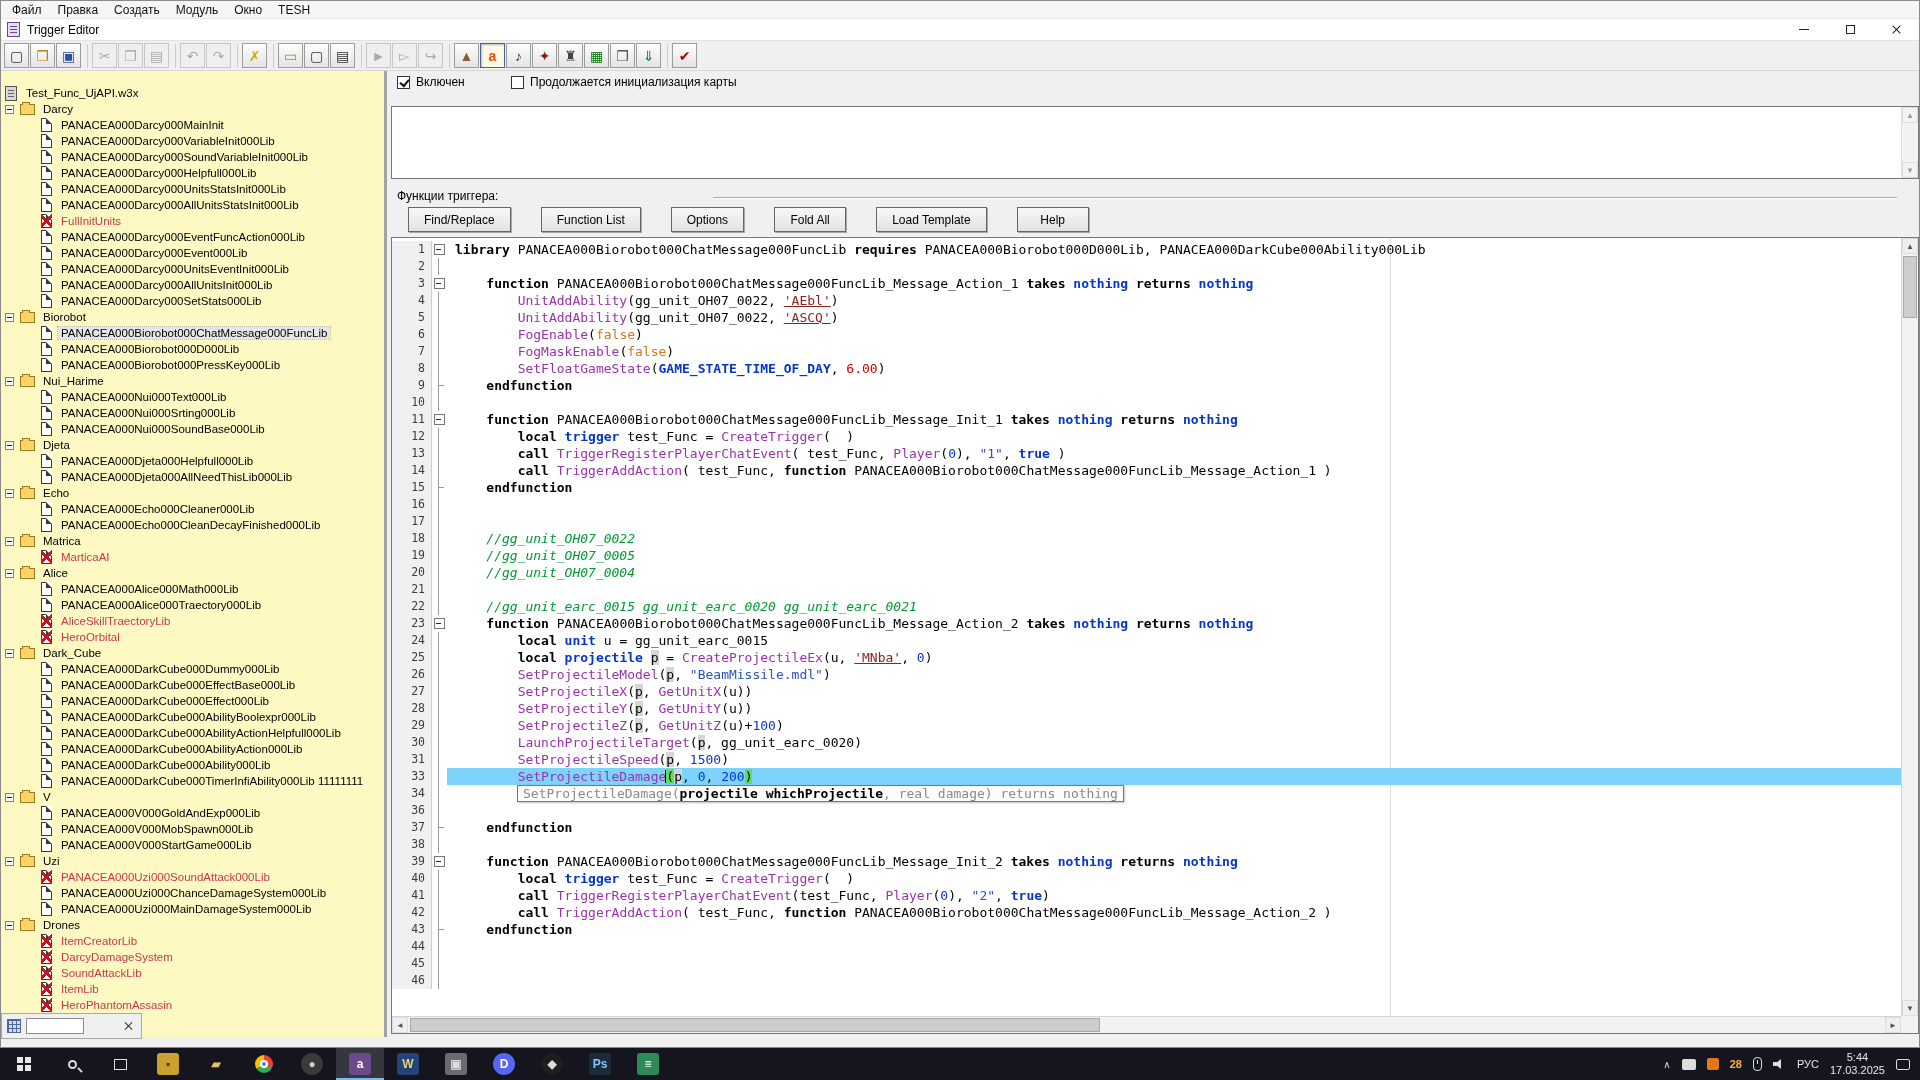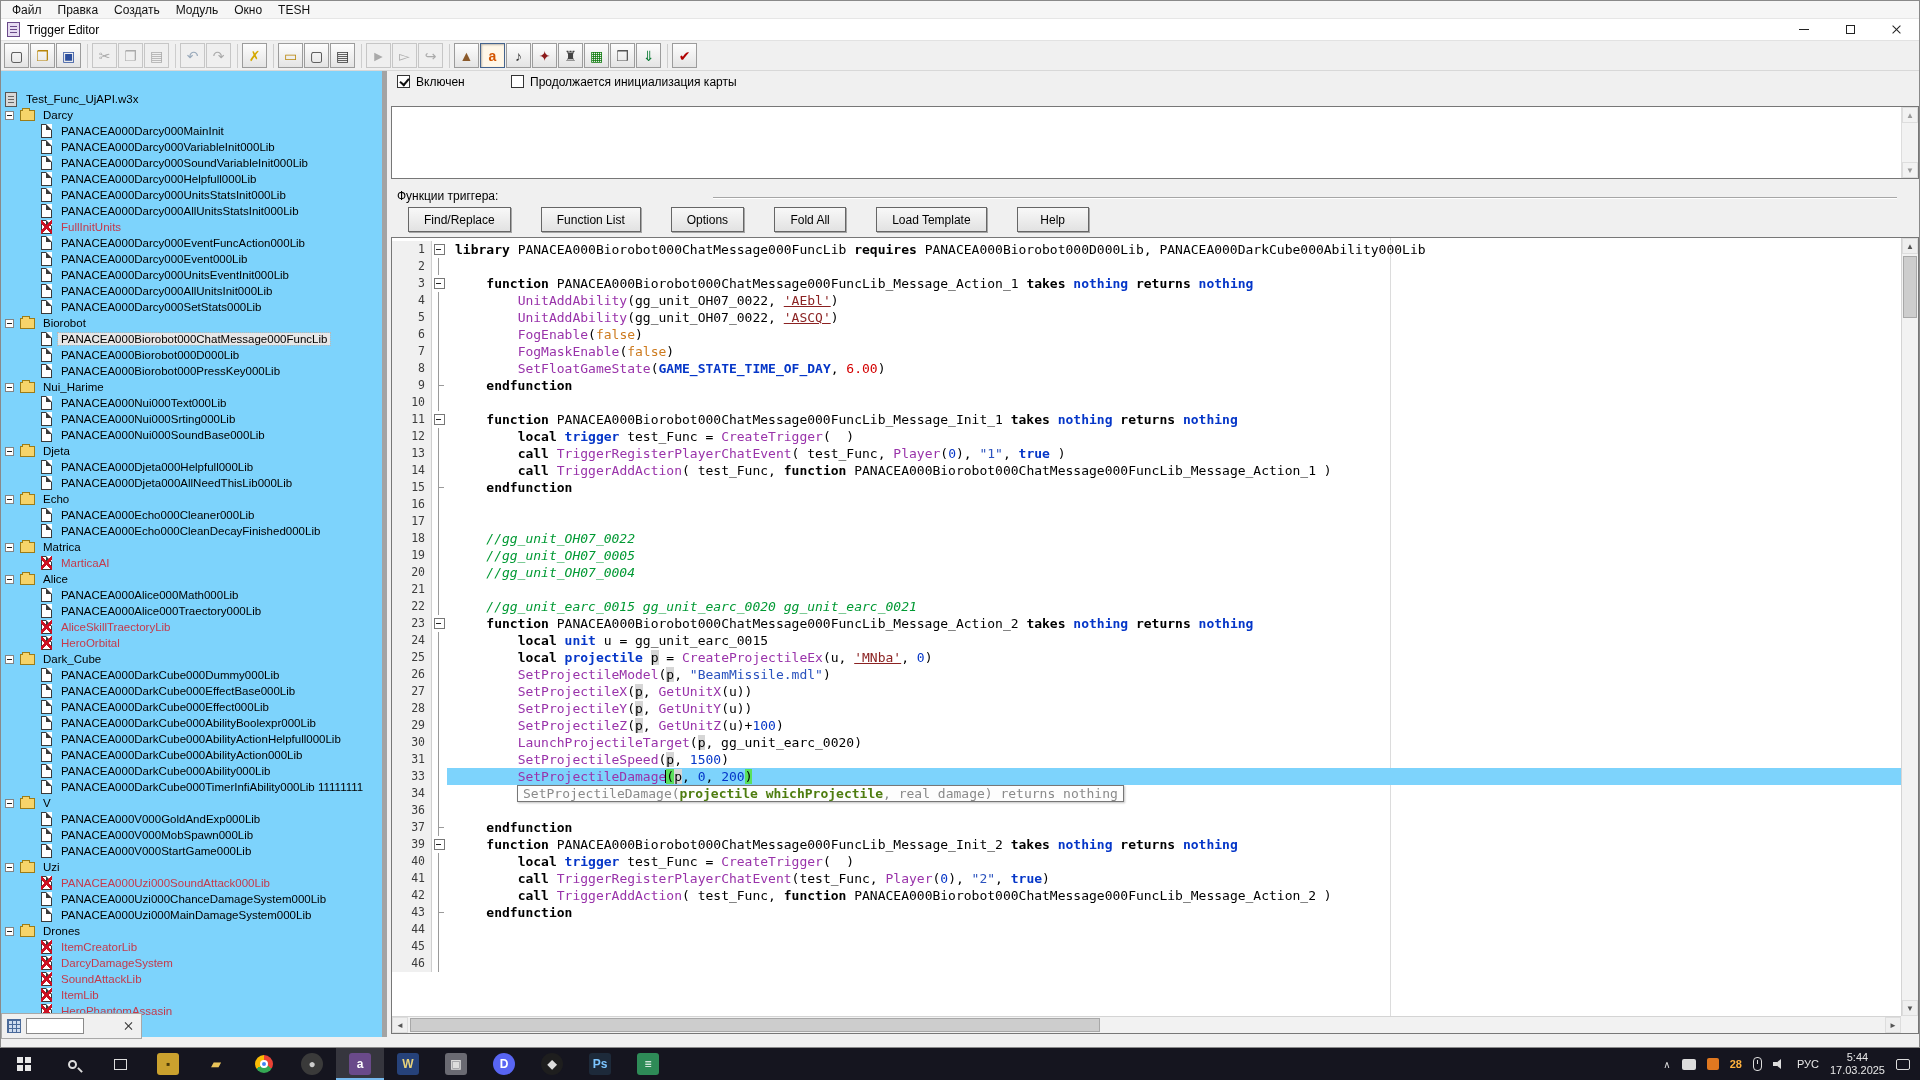--- a/index.html
+++ b/index.html
@@ -26,43 +26,43 @@
 
   
   #toolbar{height:30px;display:flex;align-items:center;padding:0 3px;background:#f0f0f0;border-bottom:1px solid #d8d8d8}
   .tbtn{width:25px;height:25px;margin-right:1px;border:1px solid #9c9c9c;background:linear-gradient(#fdfdfd,#e4e4e4);
     display:flex;align-items:center;justify-content:center;font-size:14px;line-height:1}
   .tbtn.disabled{border-color:#c6c6c6;background:#efefef}
   .tbtn.active{border:1px solid #46648c;background:#fff7e8;box-shadow:inset 1px 1px 2px rgba(0,0,0,.25);font-weight:bold}
   .tsep{width:4px;height:24px;border-right:1px solid #cdcdcd;margin:0 4px 0 2px}
 
   
-  #tree{position:absolute;left:0;top:70px;width:386px;bottom:10px;background:#7dd3fc;
-    border-right:5px solid #a3a3a3;overflow:hidden;padding-top:20px}
+  #tree{position:absolute;left:0;top:70px;width:386px;bottom:10px;background:#fef9c3;
+    border-right:3px solid #a3a3a3;overflow:hidden;padding-top:14px}
   .trow{height:16px;display:flex;align-items:center;font-size:11.5px;white-space:nowrap;color:#000}
   .trow.item{padding-left:40px}
   .trow.root{padding-left:4px}
   .exp{width:9px;height:9px;flex:none;border:1px solid #848484;background:#fff;position:relative;margin:0 6px 0 4px}
   .exp::before{content:"";position:absolute;left:1px;right:1px;top:3px;height:1px;background:#222}
   .fico{width:15px;height:11px;flex:none;background:#f6d46a;border:1px solid #9c7c18;position:relative;margin-right:5px}
   .fico::before{content:"";position:absolute;top:-3px;left:1px;width:6px;height:2px;background:#f6d46a;border:1px solid #9c7c18;border-bottom:none}
   .rico{width:12px;height:15px;flex:none;background:#d8d8d8;border:1px solid #555;margin-right:6px;position:relative}
   .rico::before{content:"";position:absolute;left:2px;top:3px;right:2px;height:1px;background:#666;box-shadow:0 3px 0 #666,0 6px 0 #666}
   .dico{width:11px;height:14px;flex:none;background:#fff;border:1px solid #3a3a3a;position:relative;margin-right:6px}
   .dico::before{content:"";position:absolute;right:-1px;top:-1px;border:3px solid #fff;border-left-color:#3a3a3a;border-bottom-color:#3a3a3a}
   .dico.dis::after{content:"";position:absolute;inset:-1px;
     background:linear-gradient(45deg,transparent 43%,#cc1122 43%,#cc1122 57%,transparent 57%),
                linear-gradient(-45deg,transparent 43%,#cc1122 43%,#cc1122 57%,transparent 57%)}
   .tlabel{padding:0 3px}
   .tlabel.sel{background:#e6e6e6;outline:1px dotted #b9b9b9}
   .tlabel.red{color:#c43a4b}
 
   
   .abs{position:absolute}
-  .cb-wrap{display:flex;align-items:flex-start;font-size:12px;color:#000}
+  .cb-wrap{display:flex;align-items:flex-end;font-size:12px;color:#000}
   .cbx{width:13px;height:13px;border:1px solid #333;background:#fff;margin-right:6px;position:relative;flex:none}
   .cbx.on::before{content:"";position:absolute;left:2px;top:2px;width:7px;height:4px;border-left:2px solid #111;border-bottom:2px solid #111;transform:rotate(-50deg)}
   #comment-label{left:392px;top:104px;font-size:12px}
   #comment-box{left:390px;top:105px;right:0;height:73px;background:#fff;border:1px solid #777}
   .vstrip{position:absolute;right:0;top:0;bottom:0;width:17px;background:#f2f2f2;border-left:1px solid #ddd}
   .sarr{position:absolute;left:0;right:0;height:16px;display:flex;align-items:center;justify-content:center;
     font-size:8px;color:#9a9a9a;background:#f2f2f2;border:1px solid #ddd}
   .sarr.up{top:0}.sarr.dn{bottom:0}
   #func-label{left:396px;top:188px;font-size:12px}
   #func-groove{left:712px;right:22px;top:196px;height:2px;border-top:1px solid #a6a6a6;border-bottom:1px solid #fff}
@@ -94,21 +94,21 @@
   .sg-i{color:#0536c8}
   .sg-d{color:#d40000}
   .sg-c{color:#009933;font-style:italic}
   .sg-b{color:#cd7a1e}
   .sg-hl{color:#000;background:#d6d6d6}
   .sg-pm{color:#000;background:#5ae05a}
   .sg-cur{display:inline-block;width:2px;height:13px;background:#000;vertical-align:-2px;margin:0 -1px}
   .ed-tip{display:inline-block;border:1px solid #777;background:#fdfdfd;padding:0 5px;line-height:15px;
     box-shadow:1px 1px 2px rgba(0,0,0,.25)}
   .tip-plain{color:#8a8a8a}
-  .tip-param{color:#4d7c0f;font-weight:bold}
+  .tip-param{color:#000000;font-weight:bold}
 
   .ed-vscroll{position:absolute;top:0;right:0;bottom:17px;width:17px;background:#f2f2f2;border-left:1px solid #d4d4d4}
   .ed-hscroll{position:absolute;left:0;right:17px;bottom:0;height:17px;background:#f2f2f2;border-top:1px solid #d4d4d4}
   .va{position:absolute;left:0;right:0;height:16px;display:flex;align-items:center;justify-content:center;font-size:8px;color:#555;background:#efefef;border:1px solid #ddd}
   .ha{position:absolute;top:0;bottom:0;width:16px;display:flex;align-items:center;justify-content:center;font-size:8px;color:#555;background:#efefef;border:1px solid #ddd}
   .vthumb{position:absolute;left:1px;right:1px;top:18px;height:62px;background:#cdcdcd;border:1px solid #a8a8a8}
   .hthumb{position:absolute;top:1px;bottom:1px;left:18px;width:690px;background:#cdcdcd;border:1px solid #a8a8a8}
   .corner{position:absolute;right:0;bottom:0;width:17px;height:17px;background:#f2f2f2}
 
   
@@ -570,20 +570,21 @@
         <div class="ed-row"><span class="ed-num">26</span><span class="ed-fold f-m"></span><span class="ed-text"><span class="sg-v">        </span><span class="sg-f">SetProjectileModel</span><span class="sg-v">(</span><span class="sg-hl">p</span><span class="sg-v">, </span><span class="sg-s">"BeamMissile.mdl"</span><span class="sg-v">)</span></span></div>
         <div class="ed-row"><span class="ed-num">27</span><span class="ed-fold f-m"></span><span class="ed-text"><span class="sg-v">        </span><span class="sg-f">SetProjectileX</span><span class="sg-v">(</span><span class="sg-hl">p</span><span class="sg-v">, </span><span class="sg-f">GetUnitX</span><span class="sg-v">(u))</span></span></div>
         <div class="ed-row"><span class="ed-num">28</span><span class="ed-fold f-m"></span><span class="ed-text"><span class="sg-v">        </span><span class="sg-f">SetProjectileY</span><span class="sg-v">(</span><span class="sg-hl">p</span><span class="sg-v">, </span><span class="sg-f">GetUnitY</span><span class="sg-v">(u))</span></span></div>
         <div class="ed-row"><span class="ed-num">29</span><span class="ed-fold f-m"></span><span class="ed-text"><span class="sg-v">        </span><span class="sg-f">SetProjectileZ</span><span class="sg-v">(</span><span class="sg-hl">p</span><span class="sg-v">, </span><span class="sg-f">GetUnitZ</span><span class="sg-v">(u)+</span><span class="sg-i">100</span><span class="sg-v">)</span></span></div>
         <div class="ed-row"><span class="ed-num">30</span><span class="ed-fold f-m"></span><span class="ed-text"><span class="sg-v">        </span><span class="sg-f">LaunchProjectileTarget</span><span class="sg-v">(</span><span class="sg-hl">p</span><span class="sg-v">, gg_unit_earc_0020)</span></span></div>
         <div class="ed-row"><span class="ed-num">31</span><span class="ed-fold f-m"></span><span class="ed-text"><span class="sg-v">        </span><span class="sg-f">SetProjectileSpeed</span><span class="sg-v">(</span><span class="sg-hl">p</span><span class="sg-v">, </span><span class="sg-i">1500</span><span class="sg-v">)</span></span></div>
         <div class="ed-row cur-line"><span class="ed-num">33</span><span class="ed-fold f-m"></span><span class="ed-text"><span class="sg-v">        </span><span class="sg-f">SetProjectileDamage</span><span class="sg-cur"></span><span class="sg-pm">(</span><span class="sg-hl">p</span><span class="sg-v">, </span><span class="sg-i">0</span><span class="sg-v">, </span><span class="sg-i">200</span><span class="sg-pm">)</span></span></div>
         <div class="ed-row"><span class="ed-num">34</span><span class="ed-fold f-m"></span><span class="ed-text"><span class="ed-tip" style="margin-left: 62px;"><span class="tip-plain">SetProjectileDamage(</span><span class="tip-param">projectile whichProjectile</span><span class="tip-plain">, real damage) returns nothing</span></span></span></div>
         <div class="ed-row"><span class="ed-num">36</span><span class="ed-fold f-m"></span><span class="ed-text"></span></div>
         <div class="ed-row"><span class="ed-num">37</span><span class="ed-fold f-e"></span><span class="ed-text"><span class="sg-v">    </span><span class="sg-k">endfunction</span></span></div>
+        <div class="ed-row"><span class="ed-num">38</span><span class="ed-fold f-m"></span><span class="ed-text"></span></div>
         <div class="ed-row"><span class="ed-num">39</span><span class="ed-fold f-s"></span><span class="ed-text"><span class="sg-v">    </span><span class="sg-k">function </span><span class="sg-v">PANACEA000Biorobot000ChatMessage000FuncLib_Message_Init_2 </span><span class="sg-k">takes </span><span class="sg-t">nothing </span><span class="sg-k">returns </span><span class="sg-t">nothing</span></span></div>
         <div class="ed-row"><span class="ed-num">40</span><span class="ed-fold f-m"></span><span class="ed-text"><span class="sg-v">        </span><span class="sg-k">local </span><span class="sg-t">trigger </span><span class="sg-v">test_Func = </span><span class="sg-f">CreateTrigger</span><span class="sg-v">(  )</span></span></div>
         <div class="ed-row"><span class="ed-num">41</span><span class="ed-fold f-m"></span><span class="ed-text"><span class="sg-v">        </span><span class="sg-k">call </span><span class="sg-f">TriggerRegisterPlayerChatEvent</span><span class="sg-v">(test_Func, </span><span class="sg-f">Player</span><span class="sg-v">(</span><span class="sg-i">0</span><span class="sg-v">), </span><span class="sg-s">"2"</span><span class="sg-v">, </span><span class="sg-t">true</span><span class="sg-v">)</span></span></div>
         <div class="ed-row"><span class="ed-num">42</span><span class="ed-fold f-m"></span><span class="ed-text"><span class="sg-v">        </span><span class="sg-k">call </span><span class="sg-f">TriggerAddAction</span><span class="sg-v">( test_Func, </span><span class="sg-k">function </span><span class="sg-v">PANACEA000Biorobot000ChatMessage000FuncLib_Message_Action_2 )</span></span></div>
         <div class="ed-row"><span class="ed-num">43</span><span class="ed-fold f-e"></span><span class="ed-text"><span class="sg-v">    </span><span class="sg-k">endfunction</span></span></div>
         <div class="ed-row"><span class="ed-num">44</span><span class="ed-fold f-m"></span><span class="ed-text"></span></div>
         <div class="ed-row"><span class="ed-num">45</span><span class="ed-fold f-m"></span><span class="ed-text"></span></div>
         <div class="ed-row"><span class="ed-num">46</span><span class="ed-fold f-m"></span><span class="ed-text"></span></div>
       </div>
     <div class="ed-vscroll">

